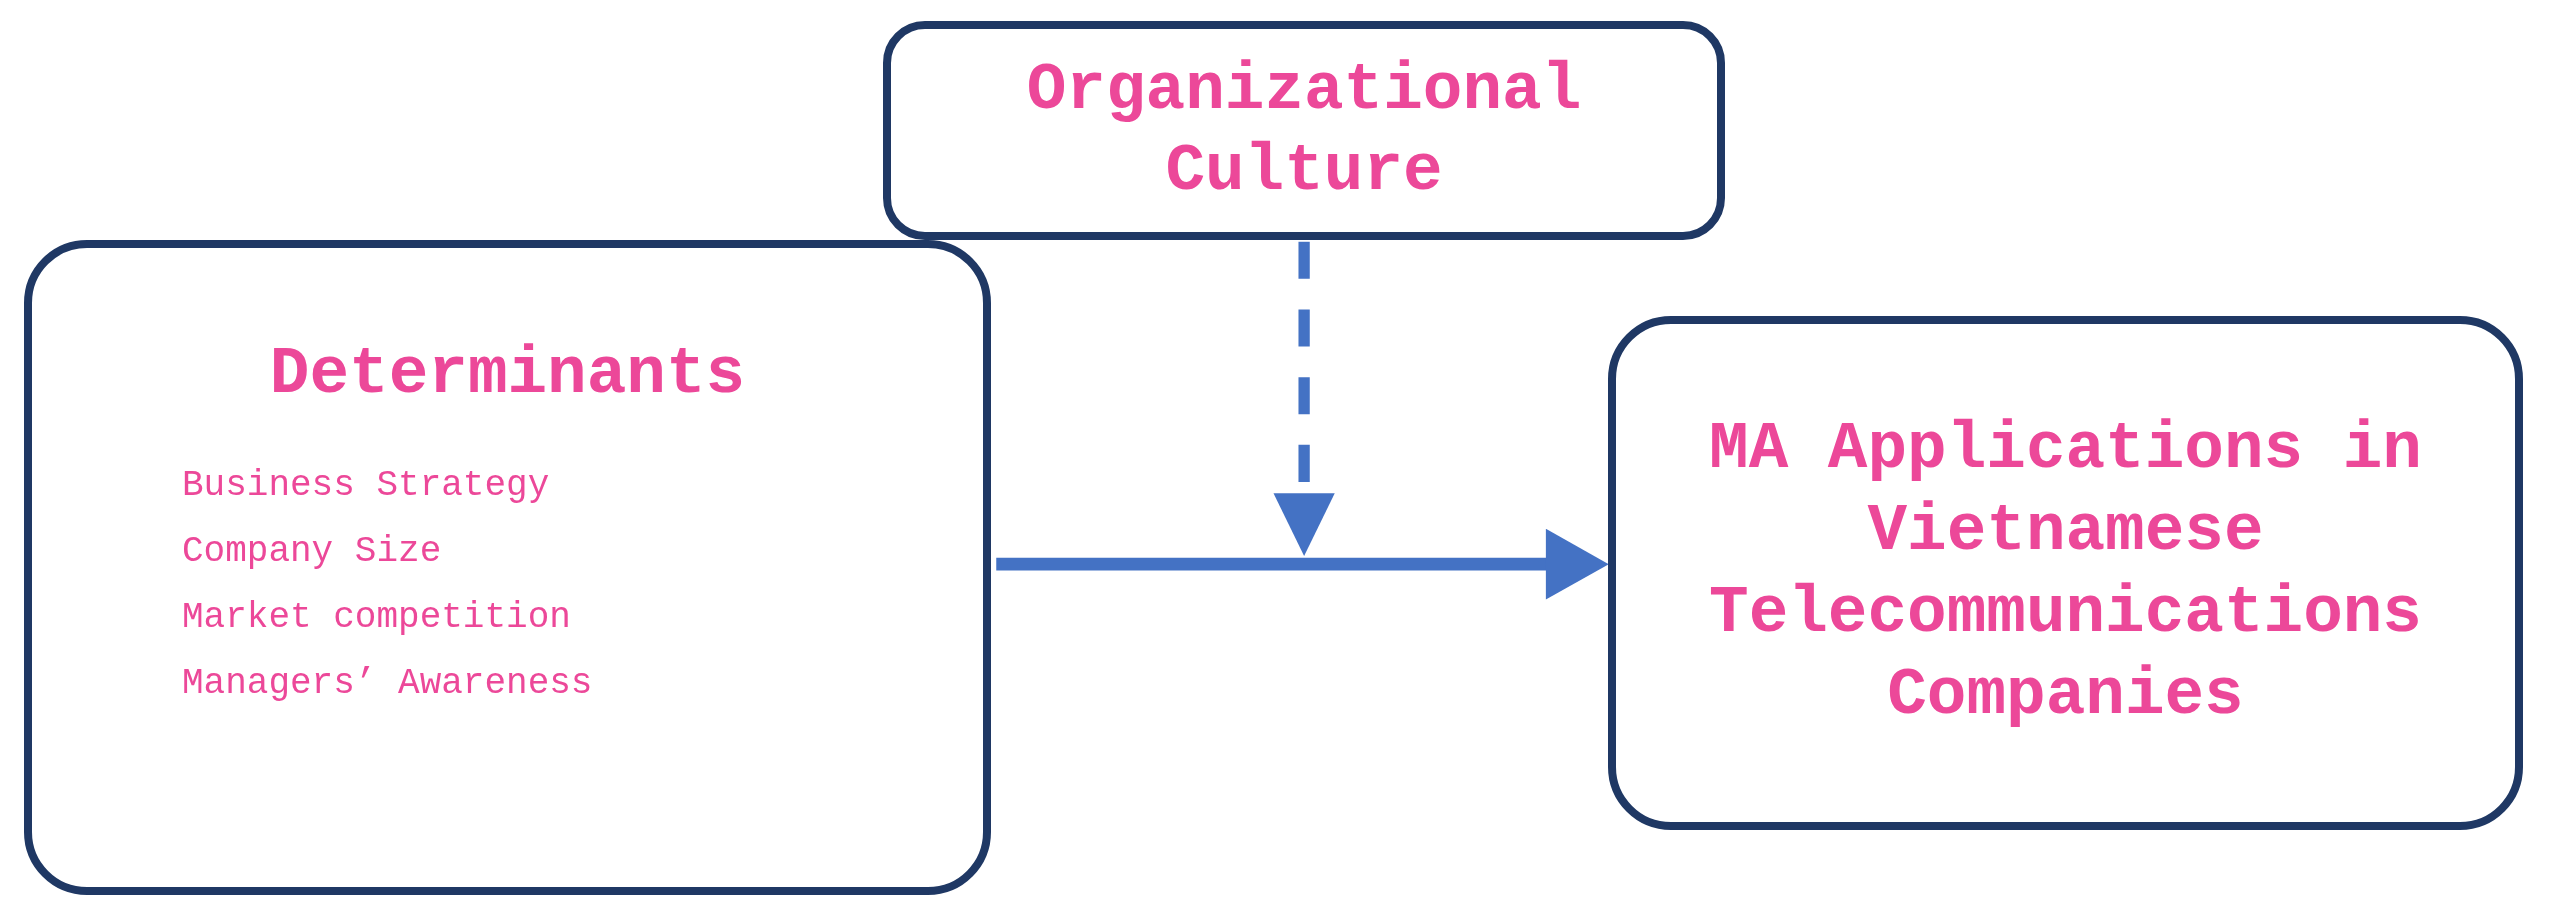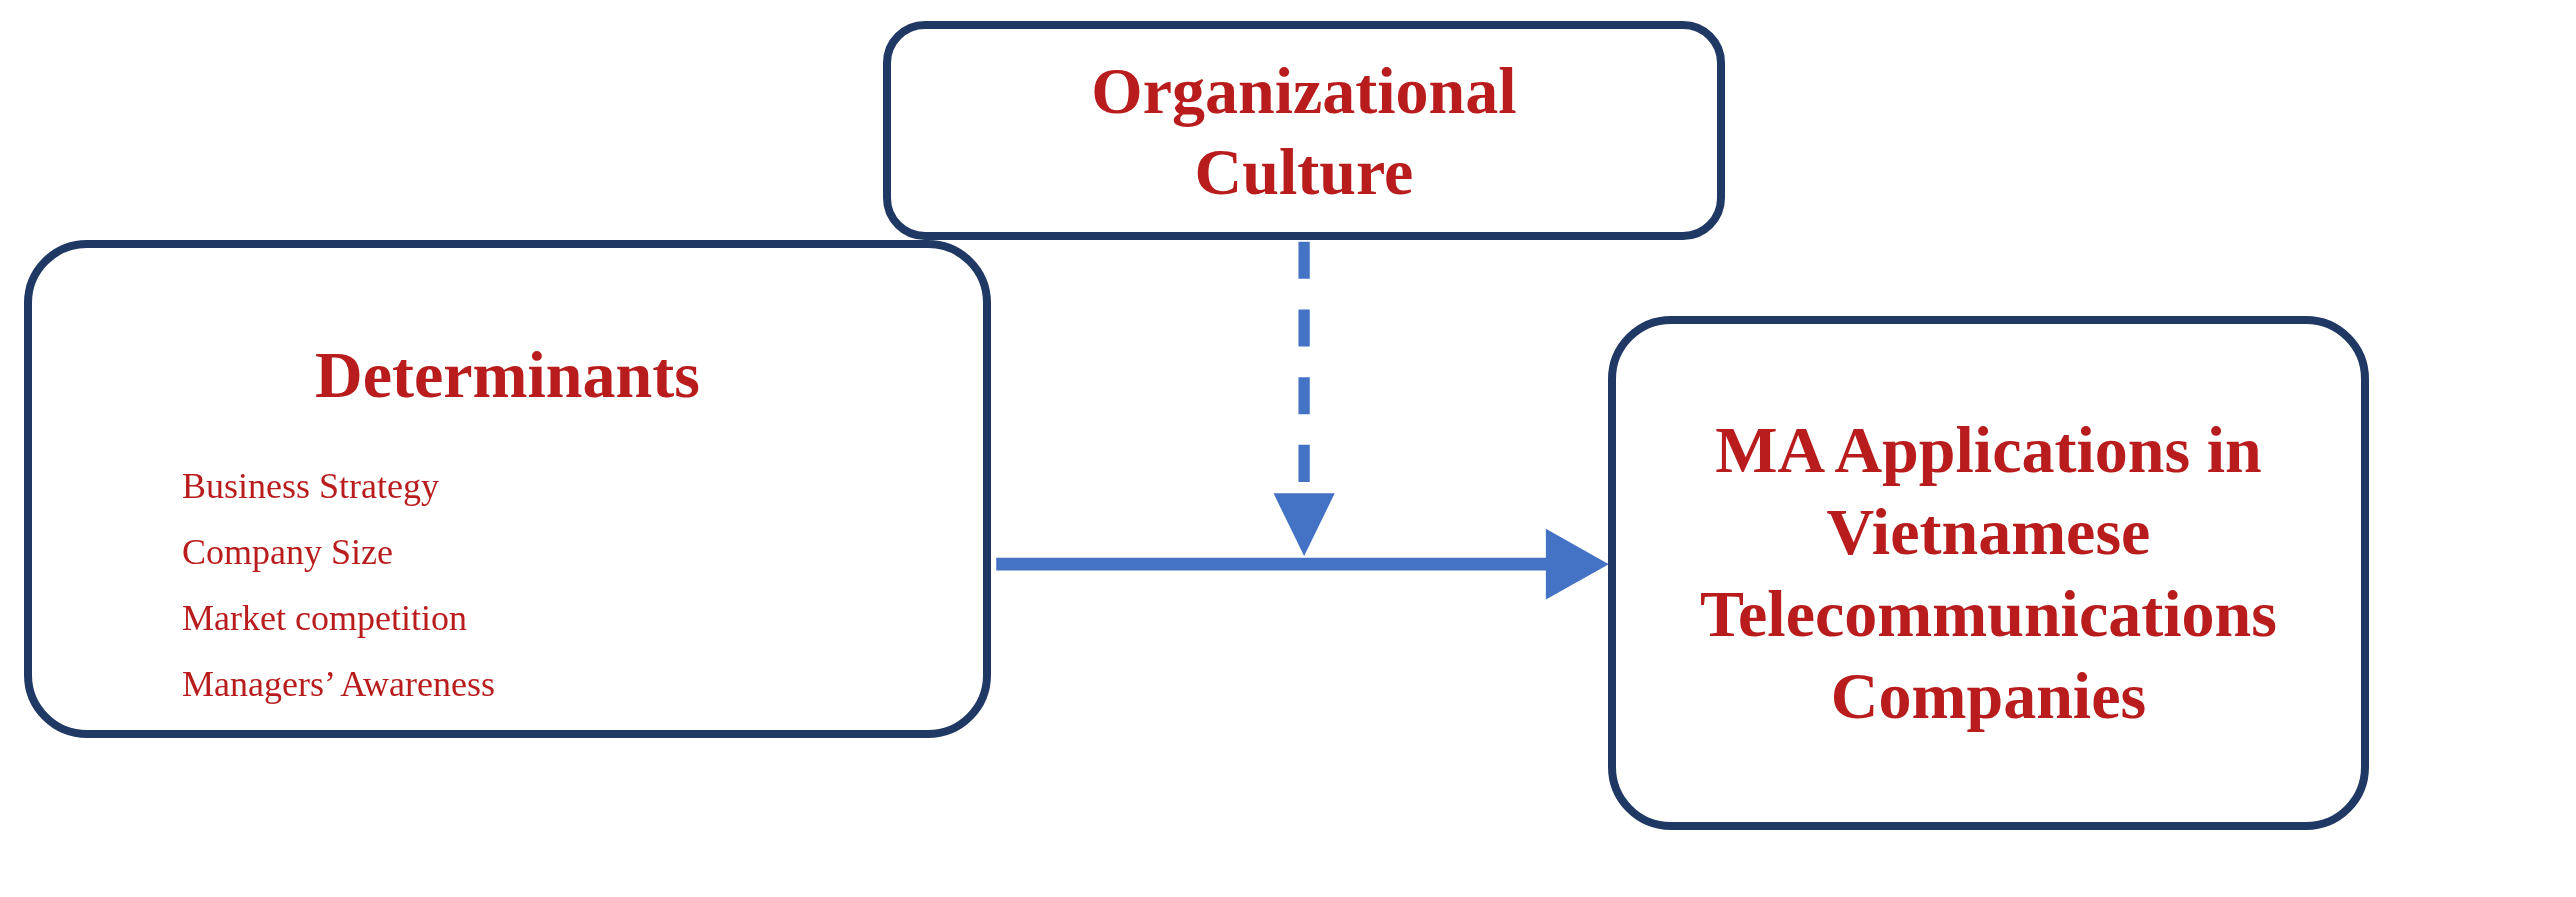--- a/index.html
+++ b/index.html
@@ -5,22 +5,22 @@
   html, body {
     margin: 0;
     padding: 0;
     background: #ffffff;
   }
   .stage {
     position: relative;
     width: 2576px;
     height: 897px;
     background: #ffffff;
-    font-family: Liberation Serif, serif;
-    color: #b91c1c;
+    font-family: Liberation Mono, monospace;
+    color: #ec4899;
     overflow: hidden;
   }
   .arrow-layer {
     position: absolute;
     left: 0;
     top: 0;
     width: 2576px;
     height: 897px;
     pointer-events: none;
   }
@@ -37,27 +37,27 @@
     height: 219px;
     border-radius: 42px;
     display: flex;
     align-items: center;
     justify-content: center;
   }
   .box--determinants {
     left: 24px;
     top: 240px;
     width: 967px;
-    height: 498px;
+    height: 655px;
     border-radius: 63px;
   }
   .box--ma {
     left: 1608px;
     top: 316px;
-    width: 761px;
+    width: 915px;
     height: 514px;
     border-radius: 63px;
     display: flex;
     align-items: center;
     justify-content: center;
   }
   .title {
     font-weight: bold;
     text-align: center;
     letter-spacing: 0;

